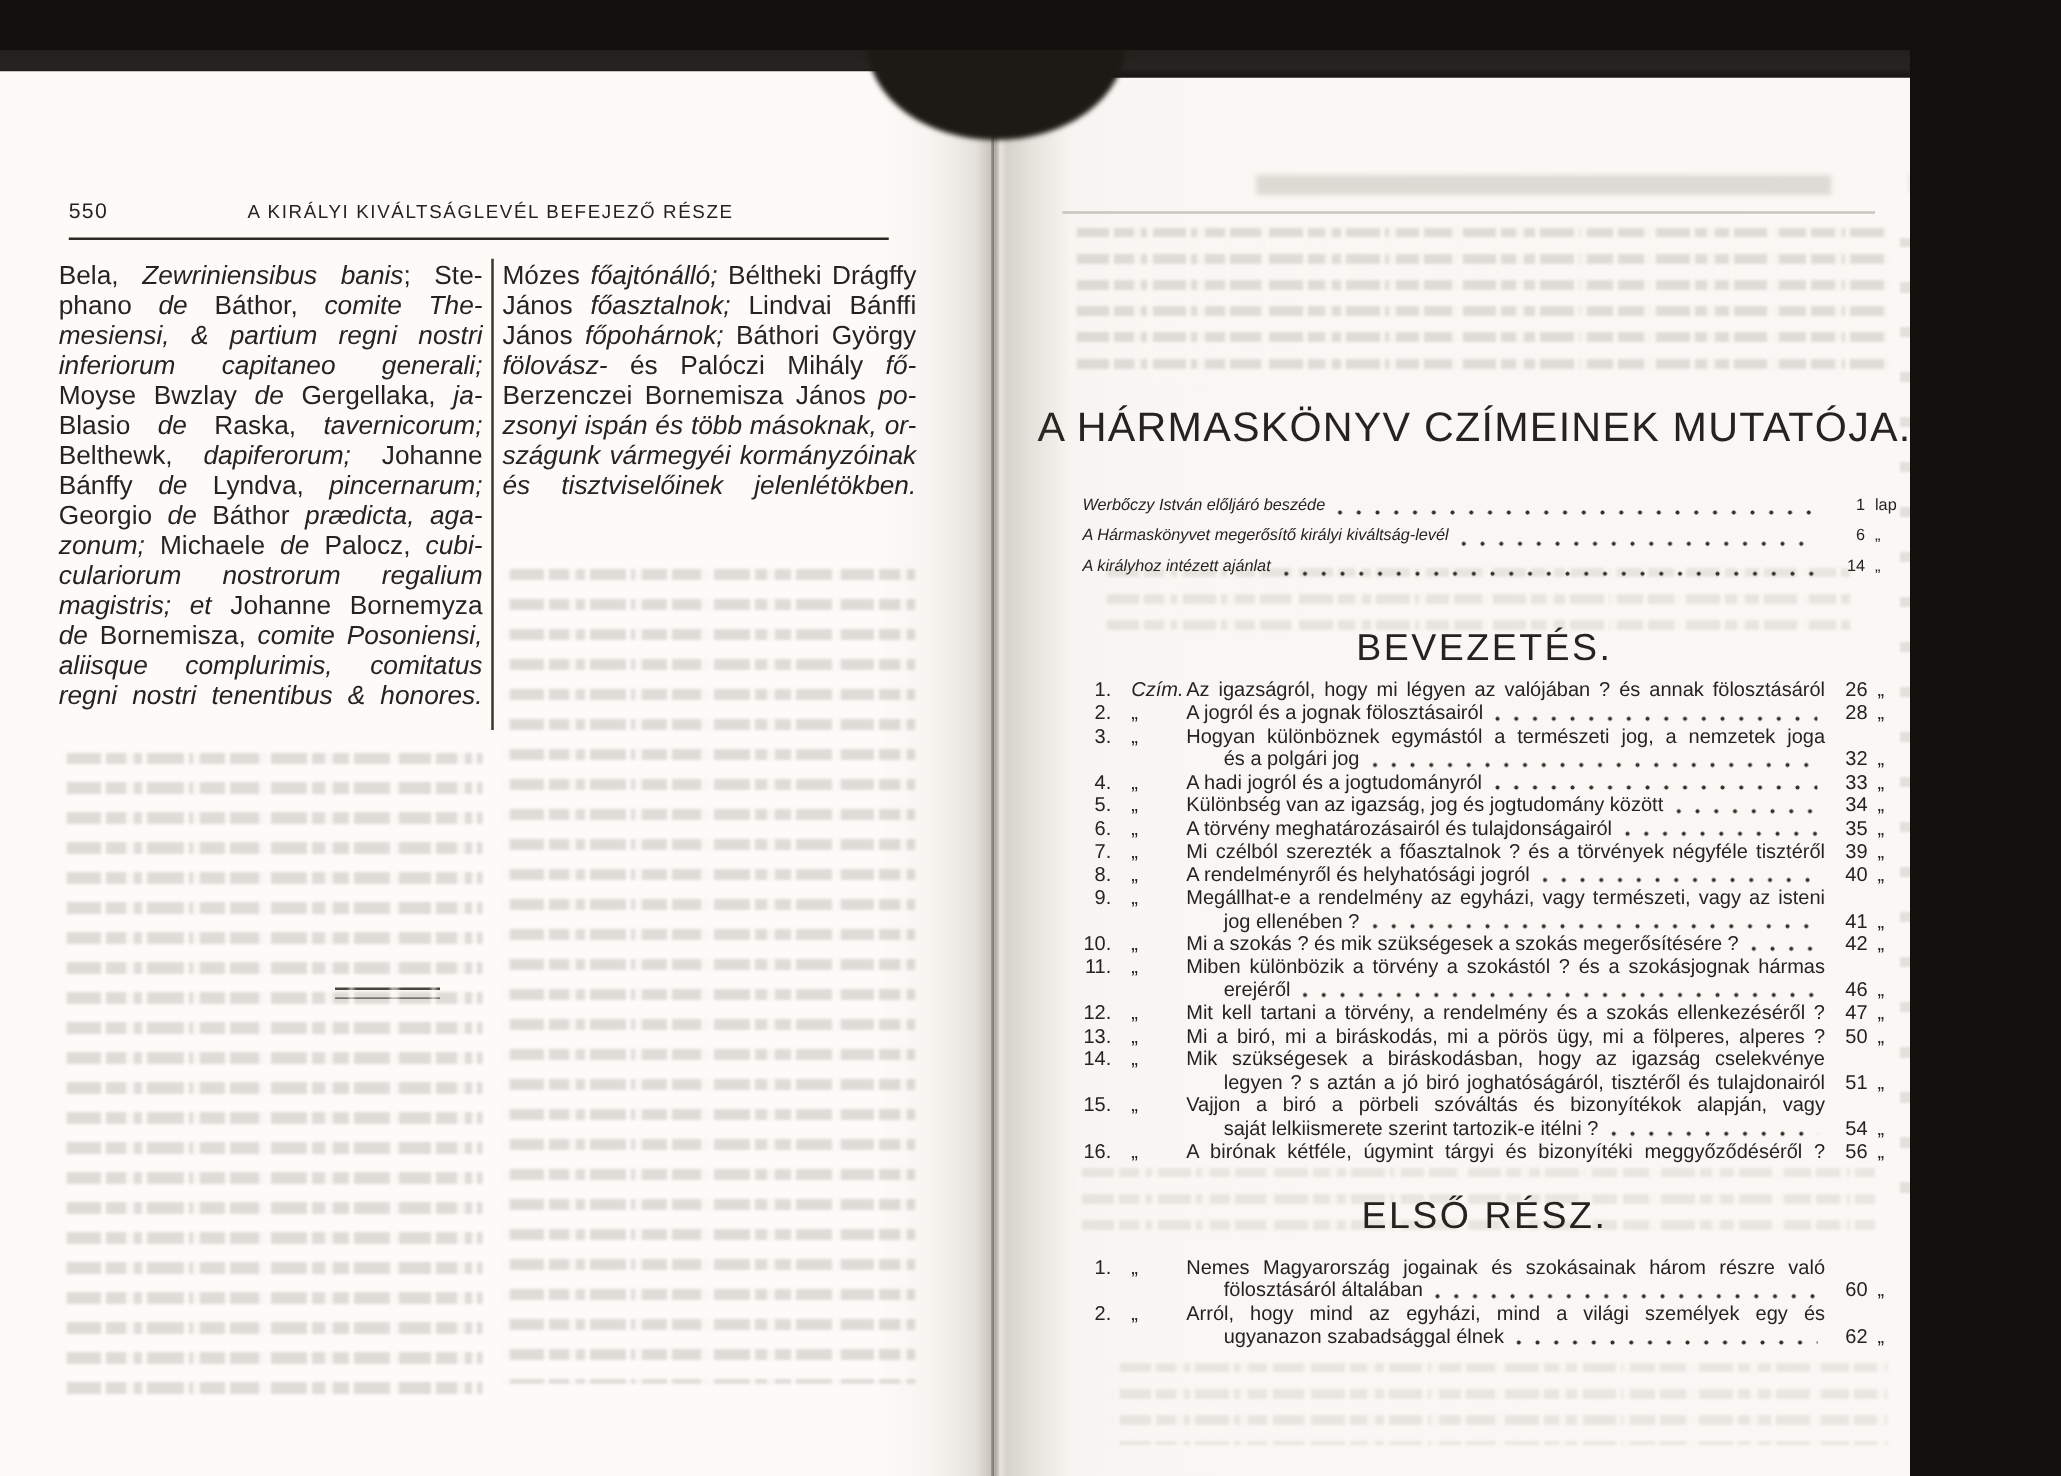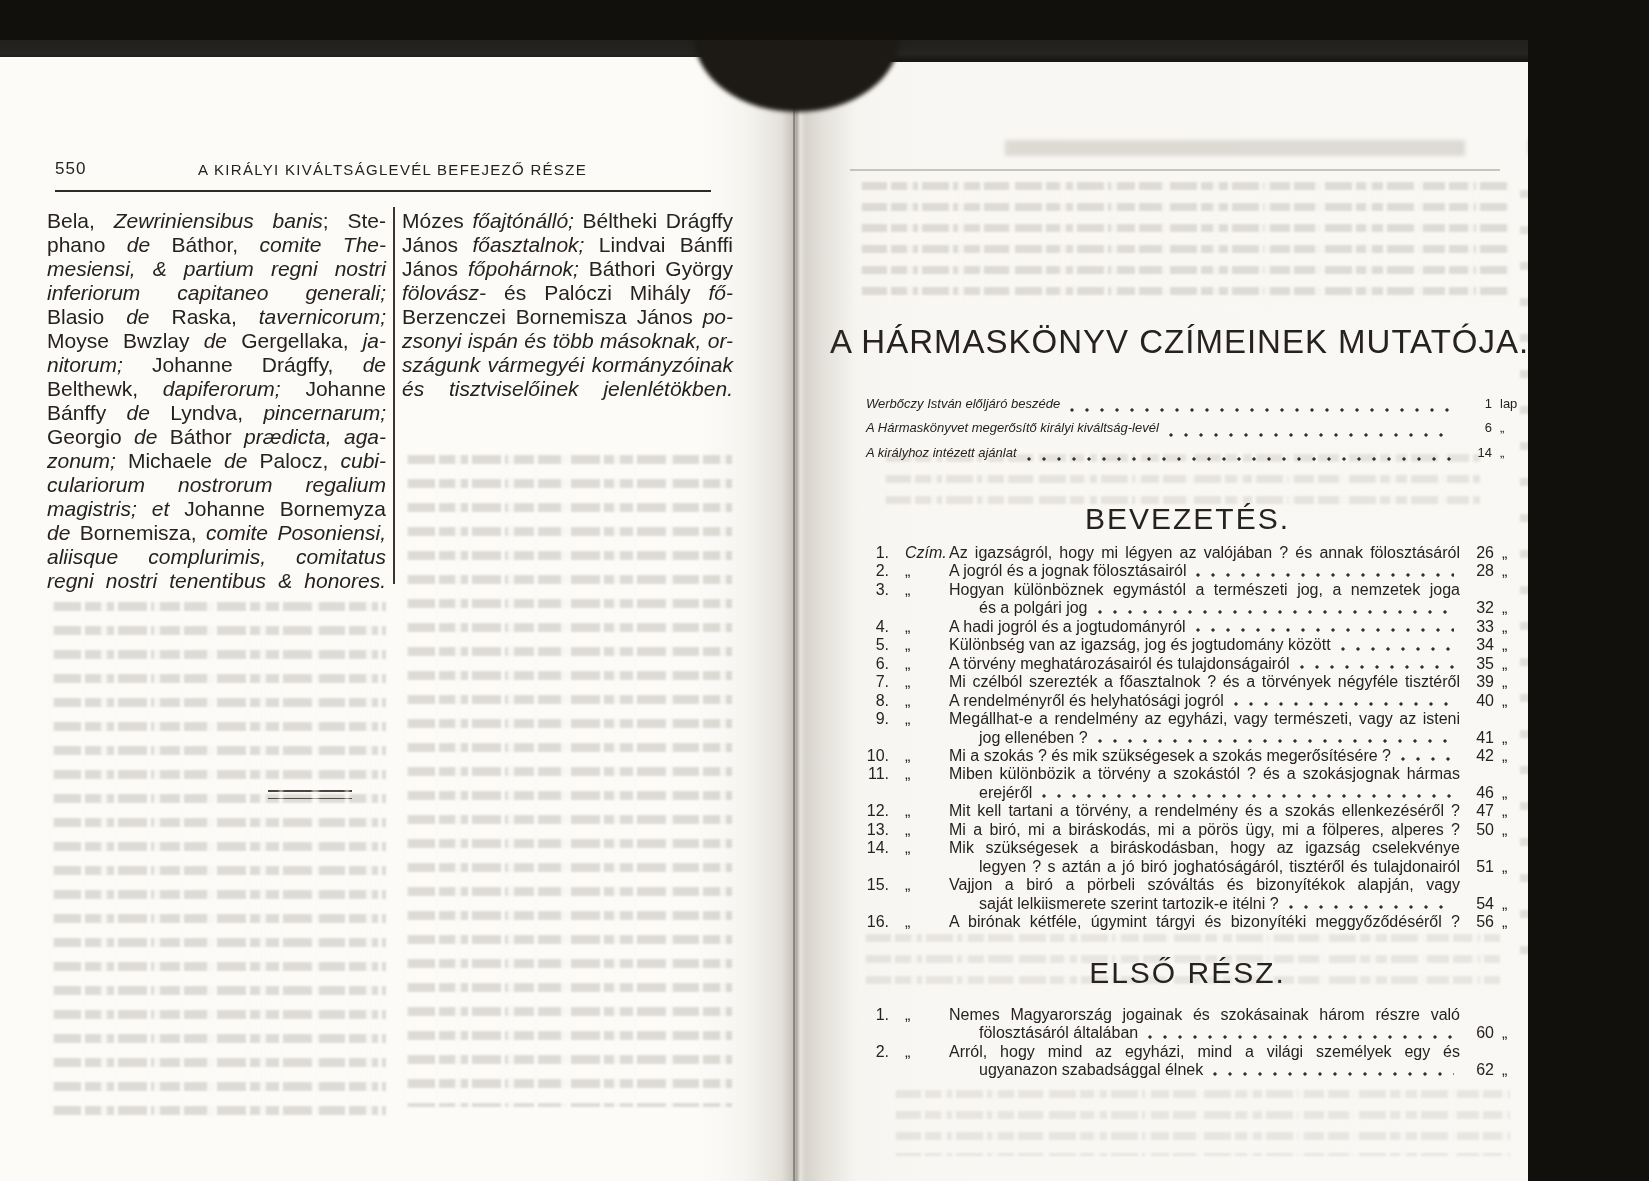--- a/index.html
+++ b/index.html
@@ -75,23 +75,22 @@
   <div class="page page-left">
     <div class="lp-pagenum">550</div>
     <div class="lp-header">A KIRÁLYI KIVÁLTSÁGLEVÉL BEFEJEZŐ RÉSZE</div>
     <div class="lp-rule"></div>
     <div class="lp-colrule"></div>
     <div class="lp-col lp-col-a">
         <div class="tline"><span>Bela, </span><span class="it">Zewriniensibus banis</span><span>; Ste-</span></div>
         <div class="tline"><span>phano </span><span class="it">de </span><span>Báthor, </span><span class="it">comite The-</span></div>
         <div class="tline"><span class="it">mesiensi, &amp; partium regni nostri</span></div>
         <div class="tline"><span class="it">inferiorum capitaneo generali;</span></div>
+        <div class="tline"><span>Moyse Bwzlay </span><span class="it">de </span><span>Gergellaka, </span><span class="it">ja-</span></div>
         <div class="tline"><span>Blasio </span><span class="it">de </span><span>Raska, </span><span class="it">tavernicorum;</span></div>
-        <div class="tline"><span>Moyse Bwzlay </span><span class="it">de </span><span>Gergellaka, </span><span class="it">ja-</span></div>
-        <div class="tline"><span class="it">nitorum;</span><span> Johanne Drágffy, </span><span class="it">de</span></div>
         <div class="tline"><span>Belthewk, </span><span class="it">dapiferorum;</span><span> Johanne</span></div>
         <div class="tline"><span>Bánffy </span><span class="it">de </span><span>Lyndva, </span><span class="it">pincernarum;</span></div>
         <div class="tline"><span>Georgio </span><span class="it">de </span><span>Báthor </span><span class="it">prædicta, aga-</span></div>
         <div class="tline"><span class="it">zonum;</span><span> Michaele </span><span class="it">de </span><span>Palocz, </span><span class="it">cubi-</span></div>
         <div class="tline"><span class="it">culariorum nostrorum regalium</span></div>
         <div class="tline"><span class="it">magistris; et </span><span>Johanne Bornemyza</span></div>
         <div class="tline"><span class="it">de </span><span>Bornemisza, </span><span class="it">comite Posoniensi,</span></div>
         <div class="tline"><span class="it">aliisque complurimis, comitatus</span></div>
         <div class="tline"><span class="it">regni nostri tenentibus &amp; honores.</span></div>
       </div>

